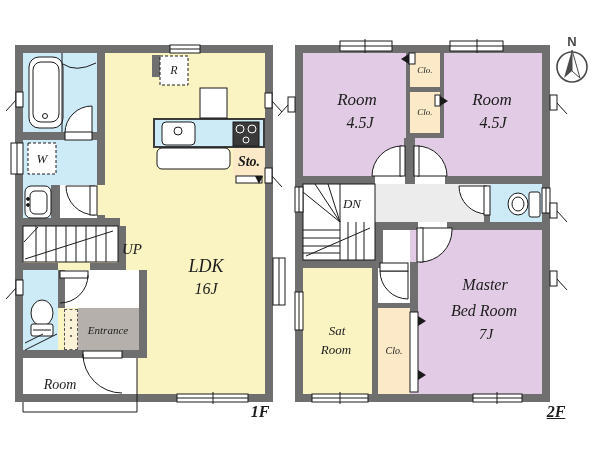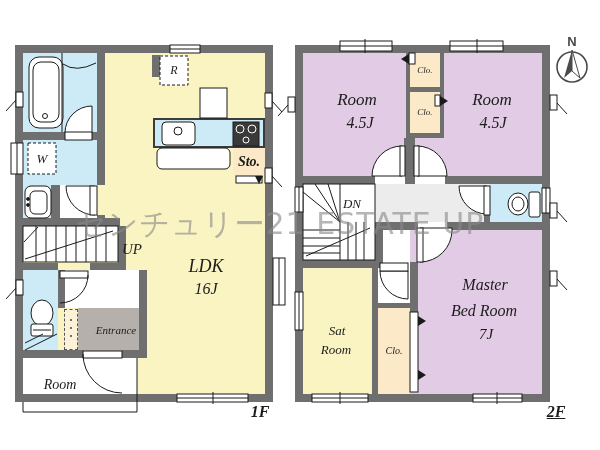--- a/index.html
+++ b/index.html
@@ -279,35 +279,34 @@
       <path d="M572 50 L580 78 L572 71 Z" fill="#ffffff" stroke="#4a4a4a"></path>
     </g>
   </svg>
 
   <div class="lbl z" style="left:206px;top:266px;font-size:18px;">LDK</div>
   <div class="lbl z" style="left:206px;top:289px;font-size:16px;">16J</div>
   <div class="lbl z" style="left:132px;top:249px;font-size:15px;">UP</div>
   <div class="lbl z" style="left:42px;top:158px;font-size:13px;">W</div>
   <div class="lbl z" style="left:174px;top:70px;font-size:12px;">R</div>
   <div class="lbl z" style="left:249px;top:162px;font-size:14px;font-weight:bold;">Sto.</div>
-  <div class="lbl z" style="left:108px;top:330px;font-size:11px;margin-left:8px;">Entrance</div>
+  <div class="lbl z" style="left:108px;top:330px;font-size:11px;">Entrance</div>
   <div class="lbl z" style="left:60px;top:385px;font-size:14px;">Room</div>
   <div class="lbl flbl z" style="left:260px;top:412px;">1F</div>
 
   <div class="lbl z" style="left:357px;top:99px;font-size:17px;">Room</div>
   <div class="lbl z" style="left:360px;top:123px;font-size:16px;">4.5J</div>
   <div class="lbl z" style="left:492px;top:99px;font-size:17px;">Room</div>
   <div class="lbl z" style="left:493px;top:123px;font-size:16px;">4.5J</div>
   <div class="lbl z" style="left:425px;top:70px;font-size:9px;">Clo.</div>
   <div class="lbl z" style="left:425px;top:112px;font-size:9px;">Clo.</div>
   <div class="lbl z" style="left:352px;top:203px;font-size:13px;">DN</div>
   <div class="lbl z" style="left:485px;top:285px;font-size:16px;">Master</div>
   <div class="lbl z" style="left:484px;top:311px;font-size:16px;">Bed Room</div>
   <div class="lbl z" style="left:486px;top:334px;font-size:15px;">7J</div>
   <div class="lbl z" style="left:337px;top:330px;font-size:13px;">Sat</div>
   <div class="lbl z" style="left:336px;top:349px;font-size:13px;">Room</div>
   <div class="lbl z" style="left:394px;top:351px;font-size:10px;">Clo.</div>
   <div class="lbl flbl z" style="left:556px;top:412px;text-decoration:underline;">2F</div>
 
   <div class="lbl z" style="left:572px;top:41px;font-size:13px;font-style:normal;font-family:'Liberation Sans','DejaVu Sans',sans-serif;color:#4a4a4a;font-weight:bold;">N</div>
 
-  <div id="watermark">センチュリー21 ESTATE UP</div>
 </div>
 
 </body></html>

